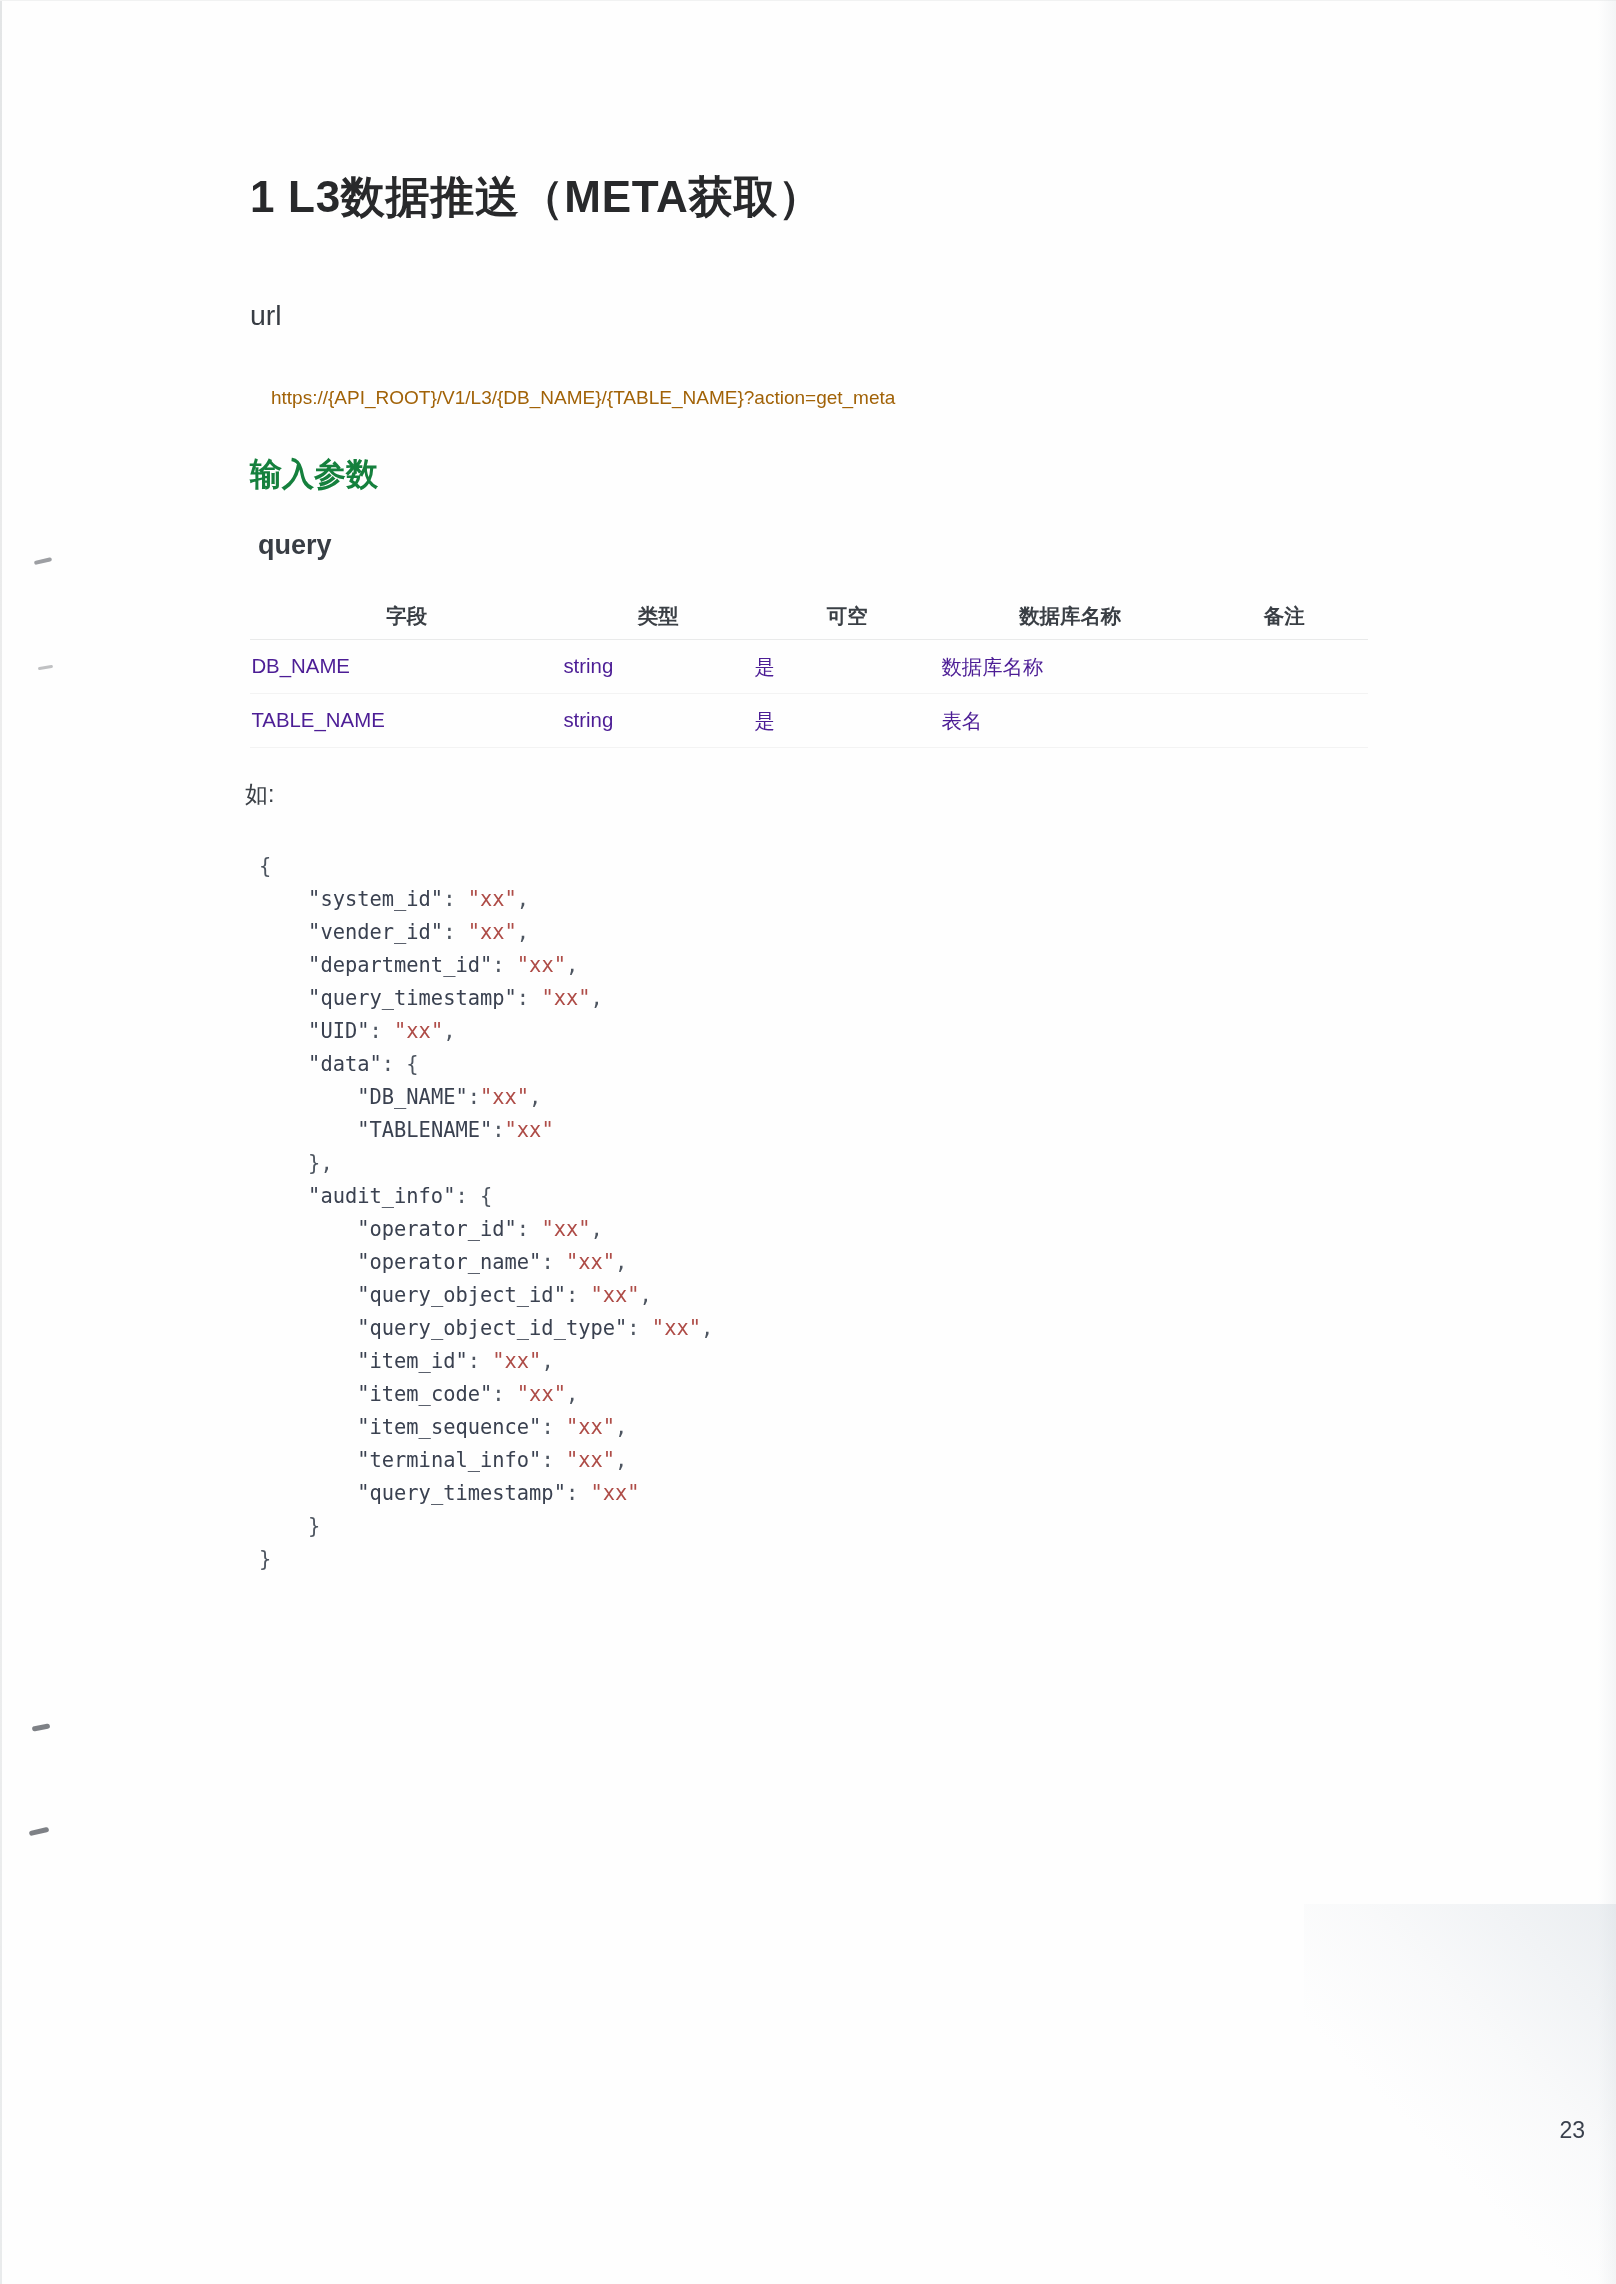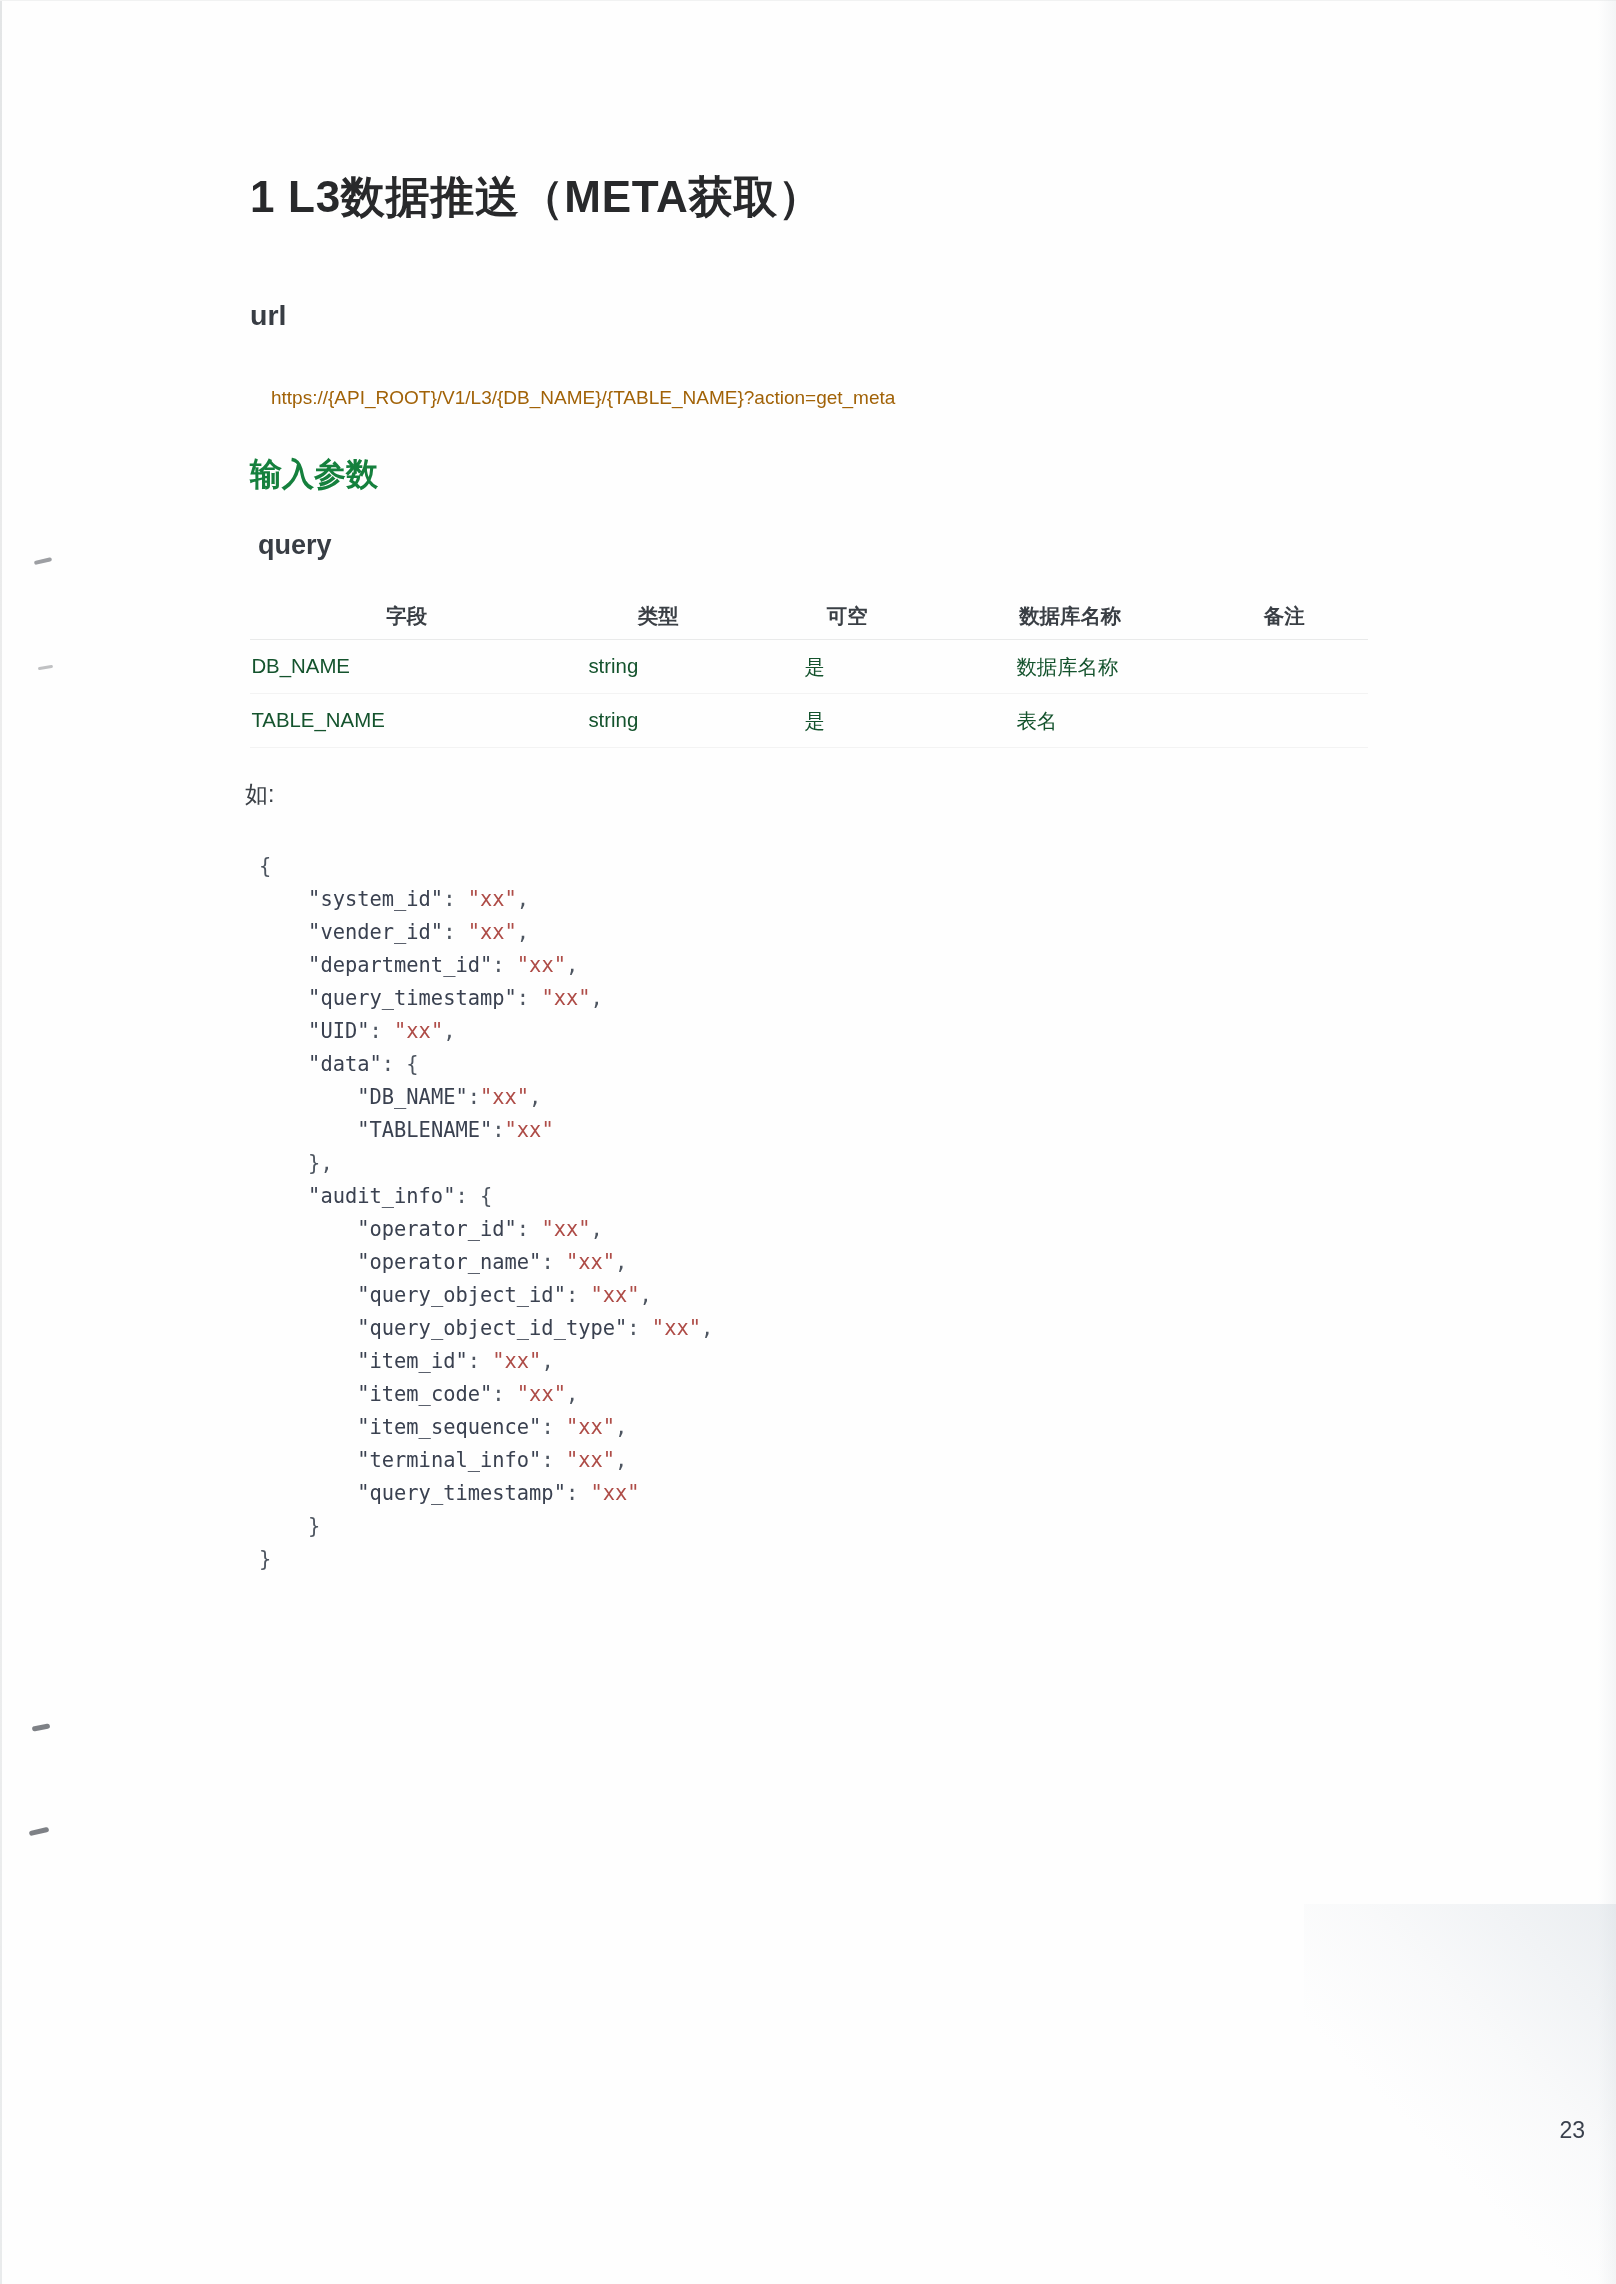--- a/index.html
+++ b/index.html
@@ -38,21 +38,21 @@
   .mark3 { left: 32px;  top: 1725px; width: 18.3px; height: 4.7px; transform: rotate(-11deg);}
   .mark4 { left: 28.5px;  top: 1829px; width: 19.7px; height: 4.7px; transform: rotate(-13deg);}
 
   .page-title {
     position: absolute; left: 250px; top: 168px;
     font-size: 44px; font-weight: 700; color: #28292b;
     letter-spacing: 0.7px; white-space: nowrap;
   }
   .h-url {
     position: absolute; left: 250px; top: 299px;
-    font-size: 28.5px; font-weight: 700; color: #383d44;
+    font-size: 28.5px; font-weight: 400; color: #383d44;
   }
   .url-code {
     position: absolute; left: 271px; top: 387px;
     font-family: Liberation Sans, sans-serif;
     font-size: 19px; color: #a16207; letter-spacing: 0px; white-space: pre;
   }
   .h-input {
     position: absolute; left: 250px; top: 453px;
     font-size: 32px; font-weight: 700; color: #15803d;
   }
@@ -71,23 +71,22 @@
     align-items: center;
   }
   .t-head {
     height: 47px;
     font-weight: 700; color: #3a3f45;
     border-bottom: 1.4px solid #e9eaea;
     text-align: center;
   }
   .t-body-row {
     height: 53px;
-    color: #14532d;
+    color: #4c1d95;
     border-bottom: 1.4px solid #f3f3f3;
-    gap: 25px;
   }
   .t-cell { padding-left: 1.4px; }
 
   .example-label {
     position: absolute; left: 245px; top: 779px;
     font-size: 23px; color: #3c4147;
   }
 
   .code-block {
     position: absolute; left: 259px; top: 850px;

